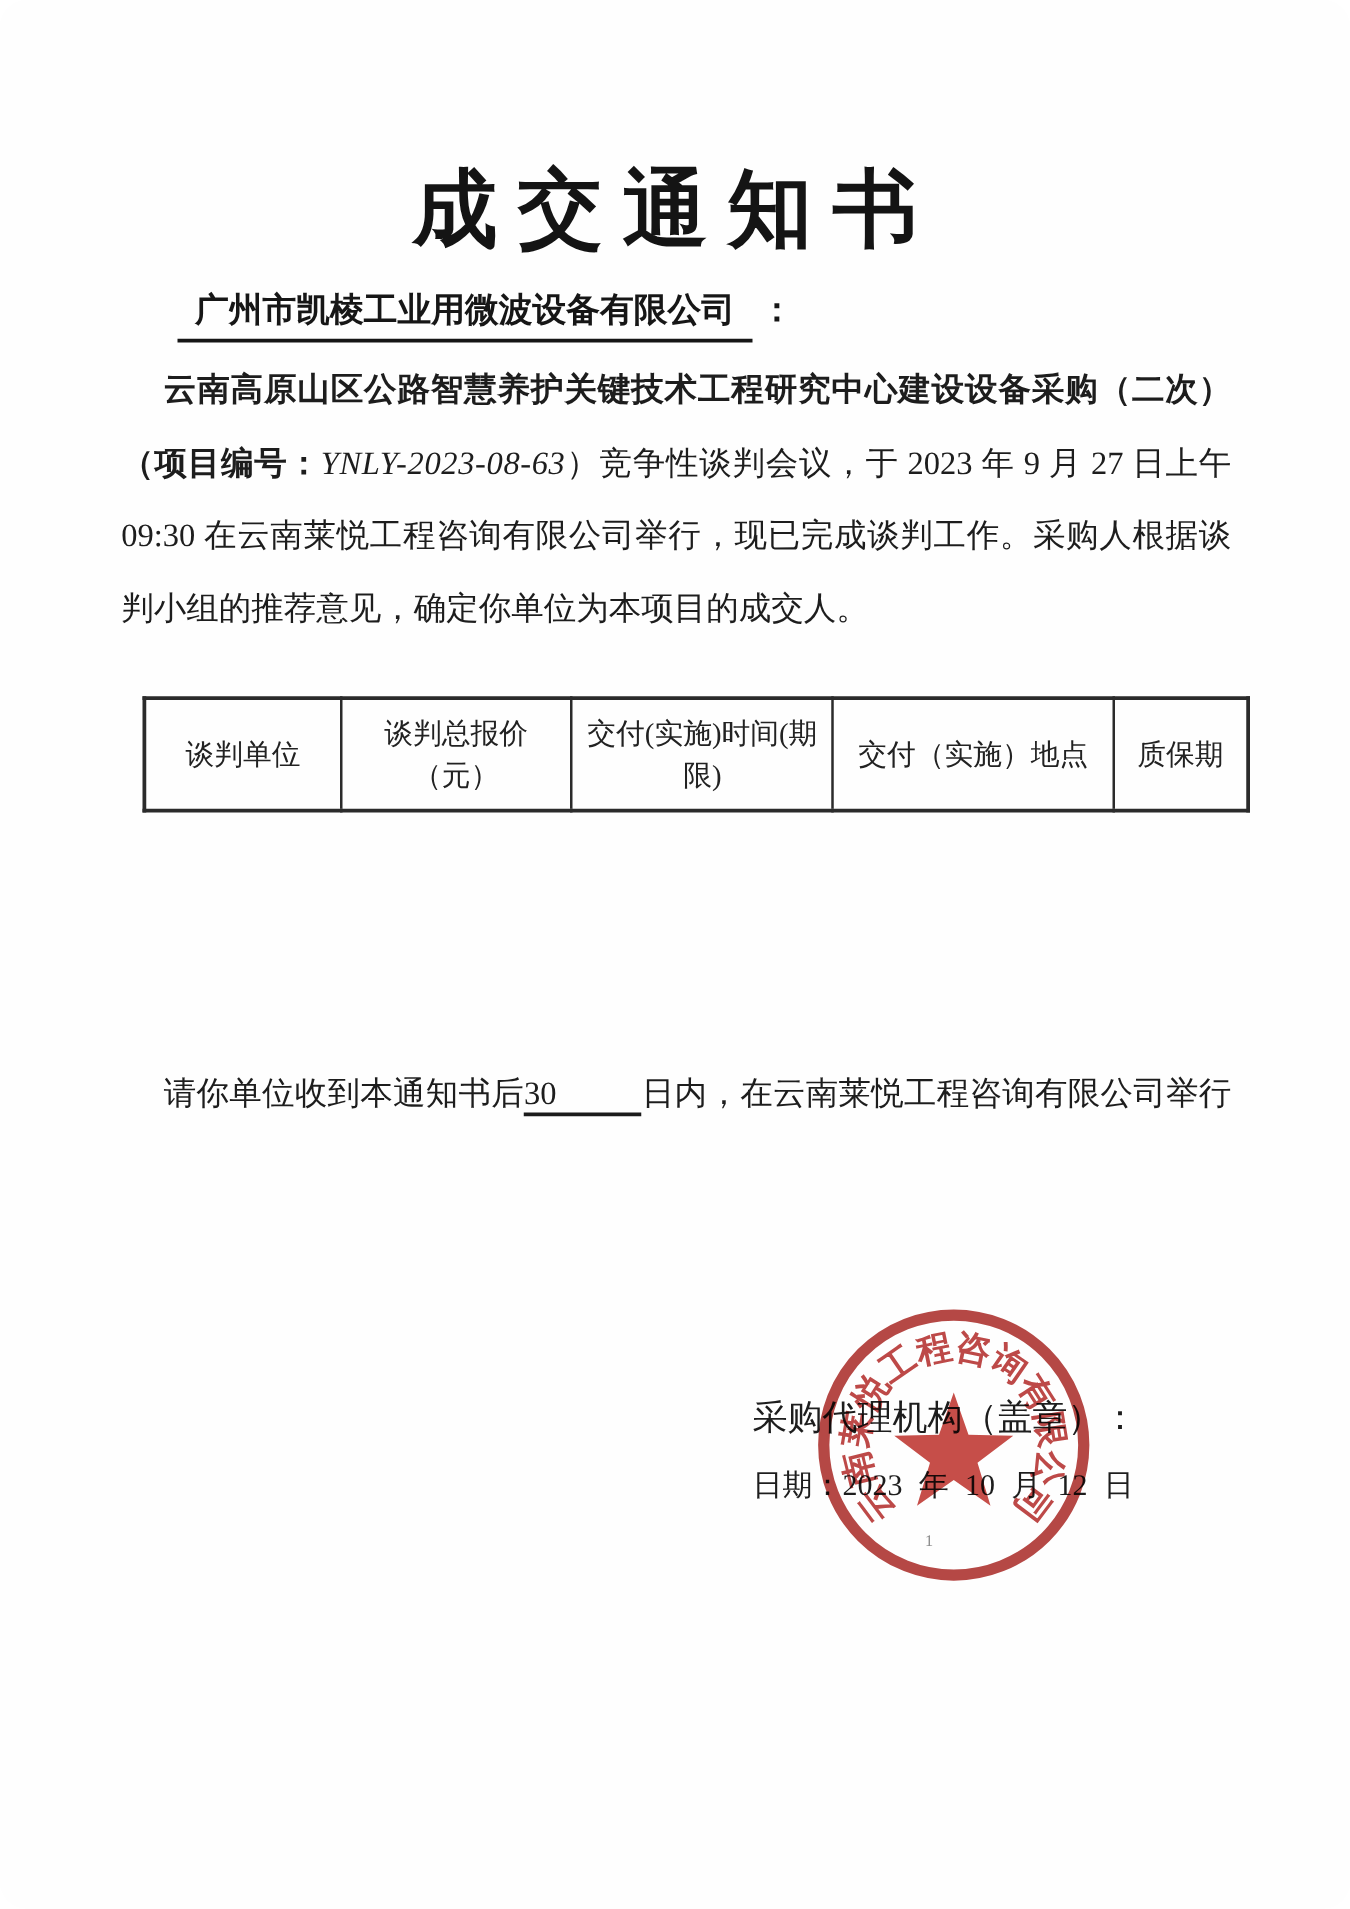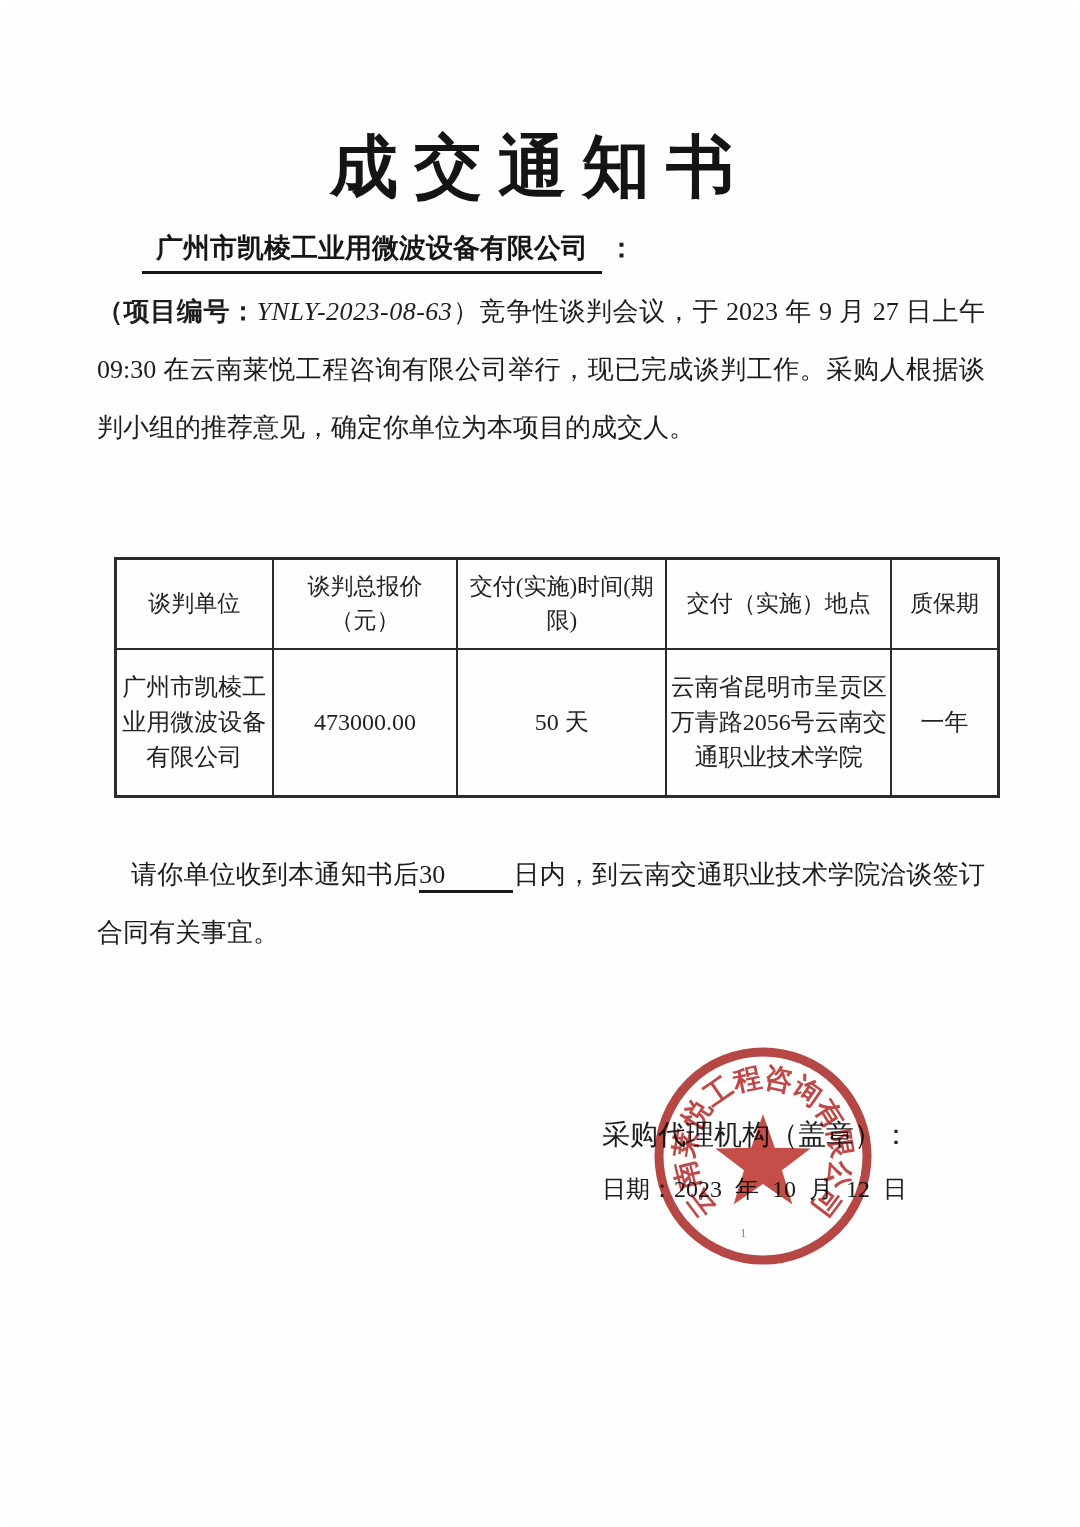--- a/index.html
+++ b/index.html
@@ -87,20 +87,23 @@
 
 <div class="page">
 
   <div class="doc-title">成交通知书</div>
 
   <div class="salutation">
     <span class="underlined">广州市凯棱工业用微波设备有限公司</span><span class="colon">：</span>
   </div>
 
   <div class="para para1">
+    <div class="pline just indent">
+      <span class="b">云南高原山区公路智慧养护关键技术工程研究中心建设设备采购（二次）</span>
+    </div>
     <div class="pline just">
       <span class="b">（项目编号：</span><span class="code">YNLY-2023-08-63</span><span>）竞争性谈判会议，于 2023 年 9 月 27 日上午</span>
     </div>
     <div class="pline just">09:30 在云南莱悦工程咨询有限公司举行，现已完成谈判工作。采购人根据谈</div>
     <div class="pline">判小组的推荐意见，确定你单位为本项目的成交人。</div>
   </div>
 
   <table class="award-table">
     <colgroup>
       <col class="col1">
@@ -122,49 +125,27 @@
         <div class="cell-line">交付(实施)时间(期</div>
         <div class="cell-line">限)</div>
       </th>
       <th>
         <div class="cell-line">交付（实施）地点</div>
       </th>
       <th>
         <div class="cell-line">质保期</div>
       </th>
     </tr>
-    <tr>
-      <td>
-        <div class="cell-line">广州市凯棱工</div>
-        <div class="cell-line">业用微波设备</div>
-        <div class="cell-line">有限公司</div>
-      </td>
-      <td>
-        <div class="cell-line">473000.00</div>
-      </td>
-      <td>
-        <div class="cell-line">50 天</div>
-      </td>
-      <td>
-        <div class="cell-line">云南省昆明市呈贡区</div>
-        <div class="cell-line">万青路2056号云南交</div>
-        <div class="cell-line">通职业技术学院</div>
-      </td>
-      <td>
-        <div class="cell-line">一年</div>
-      </td>
-    </tr>
   </tbody>
     </table>
 
   <div class="para para2">
     <div class="pline just indent">
-      <span>请你单位收到本通知书后</span><span class="blank"><span>30</span></span><span>日内，到云南交通职业技术学院洽谈签订</span>
+      <span>请你单位收到本通知书后</span><span class="blank"><span>30</span></span><span>日内，在云南莱悦工程咨询有限公司举行</span>
     </div>
-    <div class="pline">合同有关事宜。</div>
   </div>
 
   <div class="footer-agency">采购代理机构（盖章）：</div>
   <div class="footer-date">日期：2023 年 10 月 12 日</div>
 
   <svg class="stamp" viewBox="0 0 250 250" xmlns="http://www.w3.org/2000/svg">
     <circle id="stamp-ring" cx="125" cy="125" r="104" fill="none" stroke="#ac2e2b" stroke-width="9"></circle>
     <polygon id="stamp-star" points="125,83 136.8,116.8 172.6,117.6 144,139.2 154.4,173.5 125,153 95.6,173.5 106,139.2 77.4,117.6 113.2,116.8" fill="#bf352f"></polygon>
     <g id="ring-text-group">
         <text x="125" y="56" transform="rotate(-127 125 125)" class="ring-char" fill="#b5302e">云</text>

